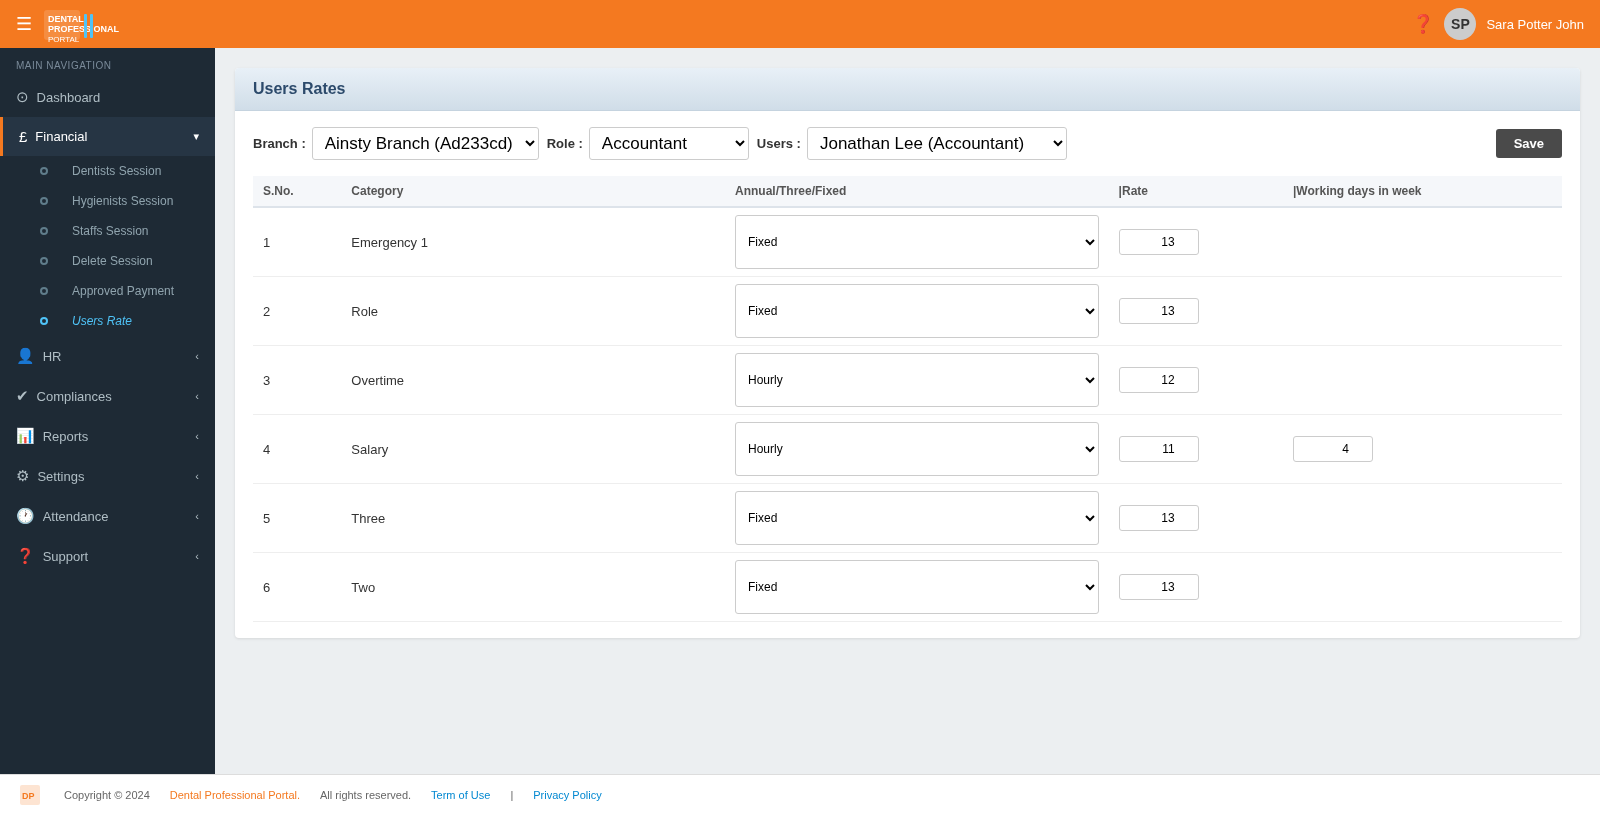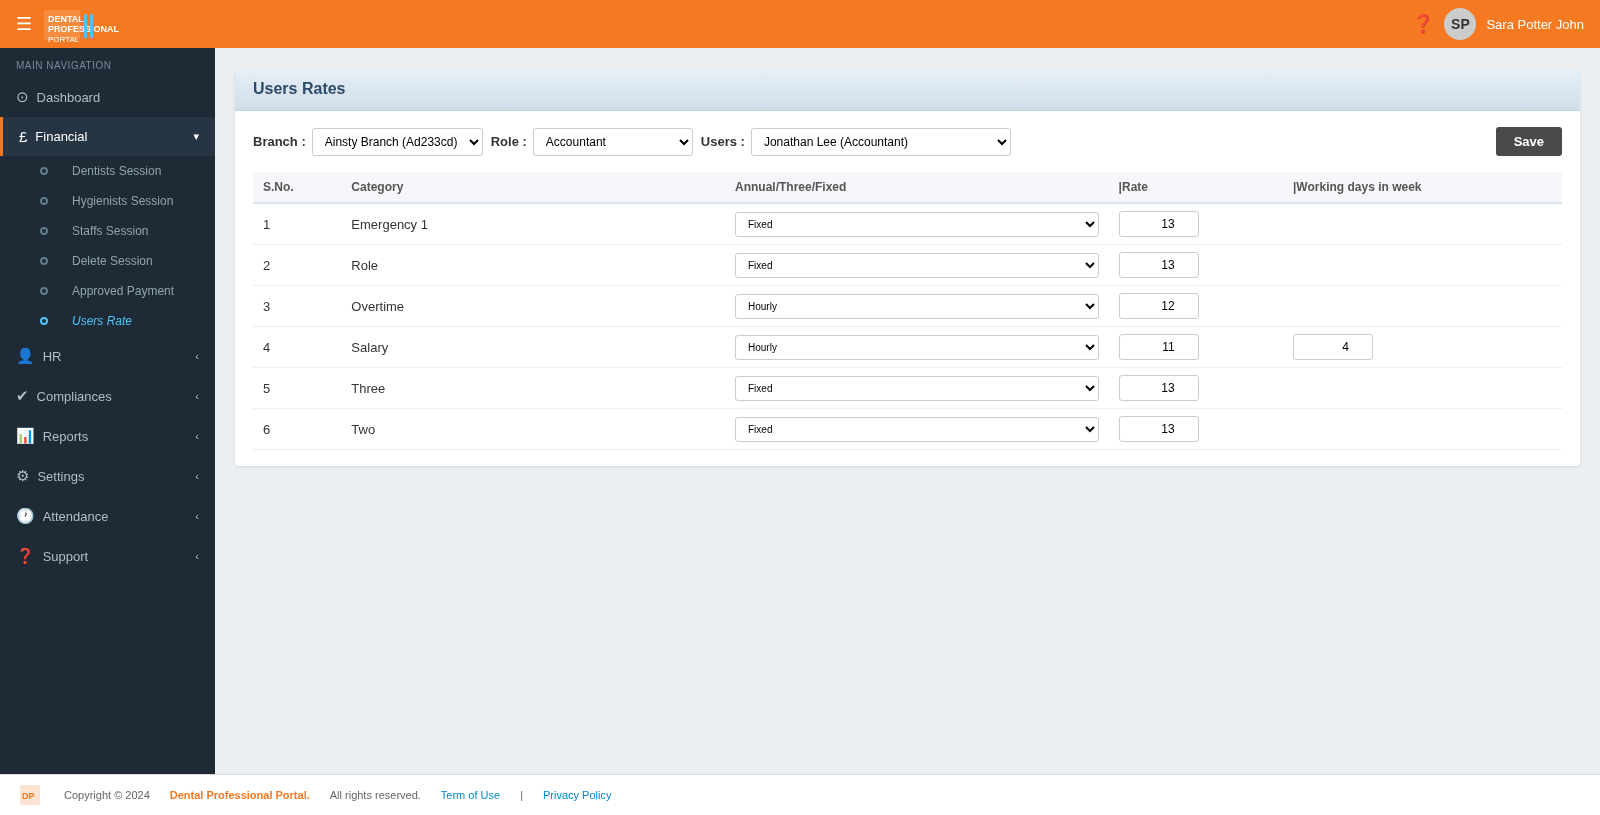--- a/index.html
+++ b/index.html
@@ -114,21 +114,21 @@
       gap: 8px;
       margin-bottom: 16px;
       flex-wrap: wrap;
     }
     .filter-group { display: flex; align-items: center; gap: 6px; }
     .filter-label { font-weight: bold; font-size: 13px; color: #333; }
     .filter-select {
       padding: 5px 8px;
       border: 1px solid #ccc;
       border-radius: 3px;
-      font-size: 12px;
+      font-size: 17px;
       min-width: 160px;
       background: white;
       cursor: pointer;
     }
     .filter-select-wide { min-width: 260px; }
     .save-btn {
       background: #4a4a4a;
       color: white;
       border: none;
       padding: 7px 18px;
@@ -158,24 +158,24 @@
       vertical-align: middle;
     }
     .sno-col { width: 50px; }
     .category-col { width: 220px; }
     .salary-col { width: 220px; }
     .rate-col { width: 100px; }
     .working-days-col { width: 160px; }
 
     .salary-select {
       width: 100%;
-      padding: 5px 8px;
+      padding: 18px 8px;
       border: 1px solid #ccc;
       border-radius: 3px;
-      font-size: 10px;
+      font-size: 12px;
       background: white;
       cursor: pointer;
     }
     .rate-input {
       width: 80px;
       padding: 5px 8px;
       border: 1px solid #ccc;
       border-radius: 3px;
       font-size: 12px;
       text-align: right;
@@ -195,21 +195,21 @@
       border-top: 1px solid #ddd;
       padding: 10px 20px;
       font-size: 11px;
       color: #666;
       display: flex;
       align-items: center;
       gap: 20px;
       flex-shrink: 0;
     }
     .footer-logo { width: 20px; height: 20px; margin-right: 4px; }
-    .footer-brand { color: #f47920; font-weight: bold; }
+    .footer-brand { color: #f47920; font-weight: normal; }
     .footer-link { color: #0288d1; text-decoration: none; }
   </style>
 </head>
 <body>
 
 <div class="top-header">
   <div class="top-header-left">
     <span class="hamburger-icon">☰</span>
 
     <svg width="120" height="36">

